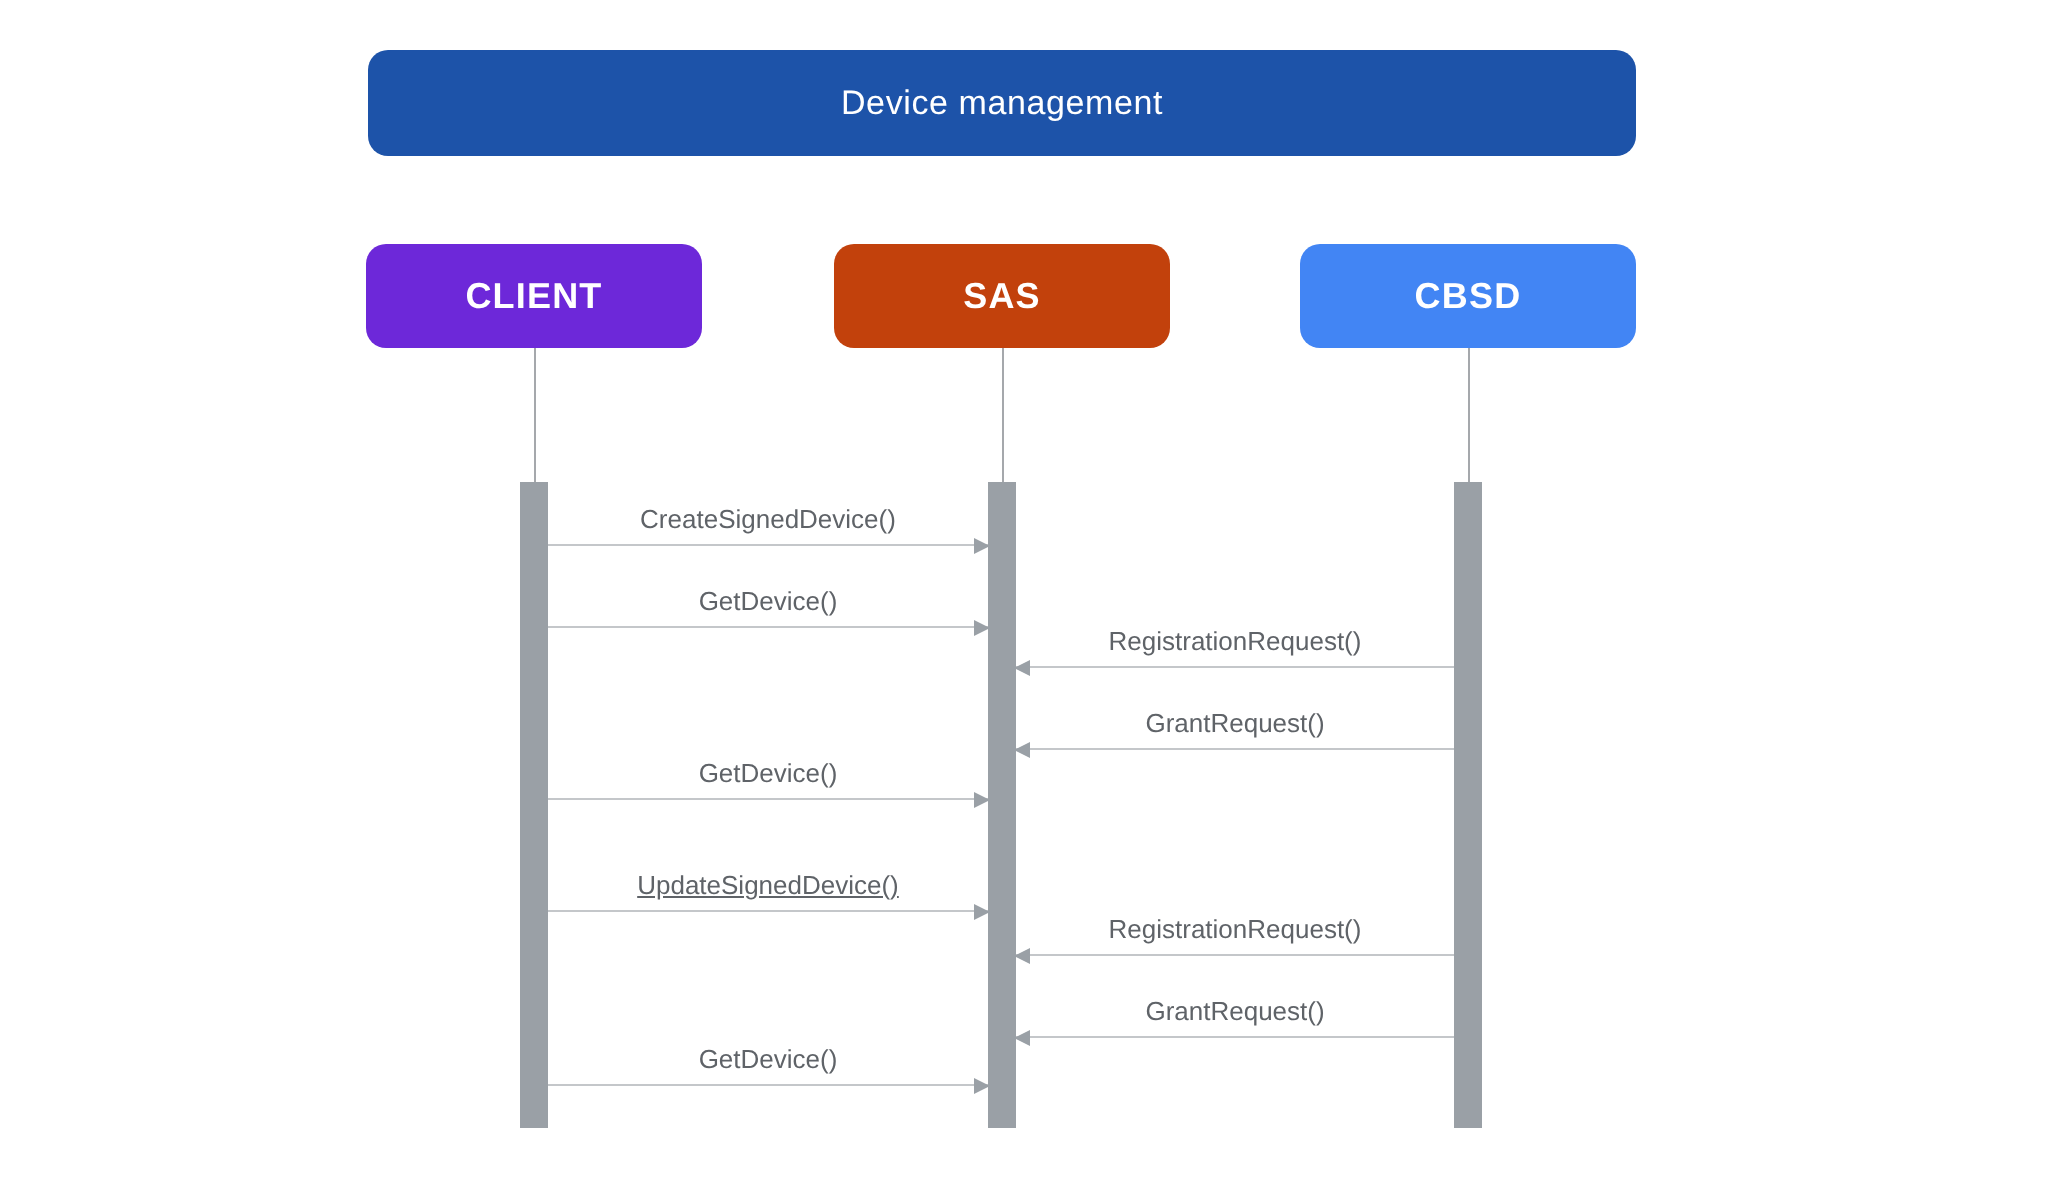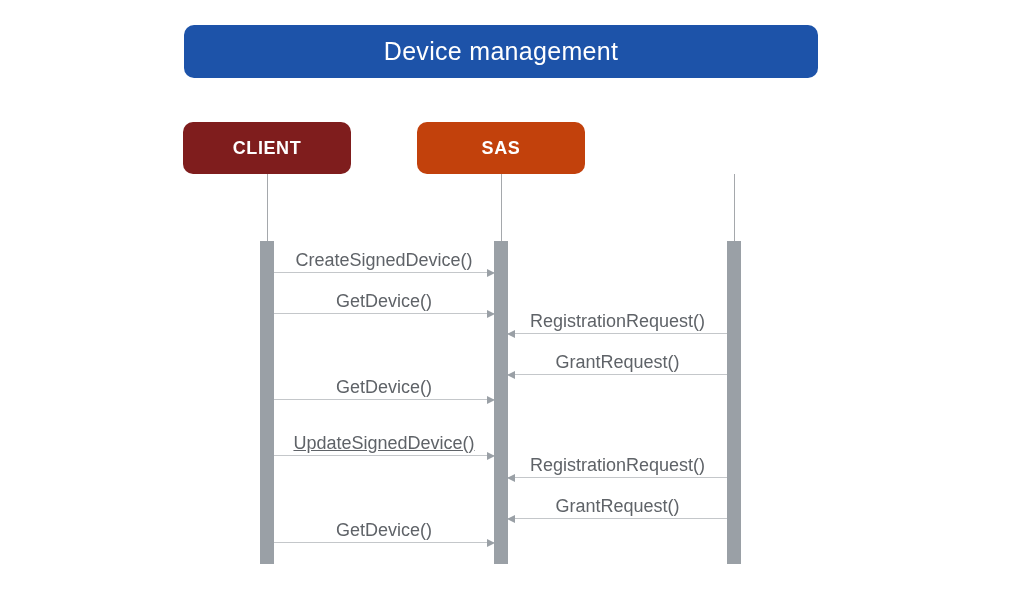--- a/index.html
+++ b/index.html
@@ -5,38 +5,38 @@
   html,body{margin:0;padding:0;background:#ffffff;}
   .canvas{
     position:relative;width:1024px;height:600px;background:#ffffff;overflow:hidden;
     font-family:"Liberation Sans", sans-serif;
   }
   .title-bar{
     position:absolute;left:184px;top:25px;width:634px;height:53px;
     border-radius:10px;display:flex;align-items:center;justify-content:center;
     background:var(--title-bg,#1d53a9);
   }
-  .title-text{color:#ffffff;font-size:25px;font-weight:400;letter-spacing:0.3px;}
+  .title-text{color:#ffffff;font-size:17px;font-weight:400;letter-spacing:0.3px;}
   .stage{position:absolute;left:0;top:0;width:1024px;height:600px;}
   .actor-box{
     position:absolute;top:122px;width:168px;height:52px;border-radius:10px;
     display:flex;align-items:center;justify-content:center;
   }
   .actor-label{color:#ffffff;font-size:18px;font-weight:700;letter-spacing:0.6px;}
   .lifeline{
     position:absolute;top:174px;height:68px;width:1px;
     background:var(--lifeline-color,#a5a8ac);
   }
   .activation-bar{
     position:absolute;top:241px;height:323px;width:14px;
     background:var(--bar-color,#9aa0a6);
   }
   .message-label{
     position:absolute;height:16px;line-height:16px;text-align:center;
-    font-size:18px;color:var(--label-color,#5f6368);white-space:nowrap;
+    font-size:13px;color:var(--label-color,#5f6368);white-space:nowrap;
   }
   .message-line{
     position:absolute;height:1px;
     background:var(--arrow-color,#c4c7ca);
   }
   .arrowhead-right{
     position:absolute;width:0;height:0;
     border-left:8px solid var(--bar-color,#9aa0a6);
     border-top:4px solid transparent;border-bottom:4px solid transparent;
   }
@@ -47,30 +47,33 @@
   }
 </style>
 </head>
 <body>
 
 <div class="canvas">
   <div class="title-bar">
     <span class="title-text">Device management</span>
   </div>
   <div class="stage">
-      <div class="actor-box" style="left: 183px; background: #7f1d1d; align-items: center;">
+      <div class="actor-box" style="left: 183px; background: #6d28d9; align-items: center;">
         <div class="actor-label">CLIENT</div>
       </div>
       <div class="lifeline" style="left: 266.5px;"></div>
       <div class="activation-bar" style="left: 260px;"></div>
       <div class="actor-box" style="left: 417px; background: #c2410c;">
         <div class="actor-label">SAS</div>
       </div>
       <div class="lifeline" style="left: 500.5px;"></div>
       <div class="activation-bar" style="left: 494px;"></div>
+      <div class="actor-box" style="left: 650px; background: rgb(66, 133, 244);">
+        <div class="actor-label">CBSD</div>
+      </div>
       <div class="lifeline" style="left: 733.5px;"></div>
       <div class="activation-bar" style="left: 727px;"></div>
       <div class="message">
         <div class="message-label" style="left: 274px; width: 220px; top: 252px;">CreateSignedDevice()</div>
         <div class="message-line" style="left: 274px; width: 220px; top: 272px;"></div>
         <div class="arrowhead-right" style="top: 268.5px; left: 487px;"></div>
       </div>
       <div class="message">
         <div class="message-label" style="left: 274px; width: 220px; top: 293px;">GetDevice()</div>
         <div class="message-line" style="left: 274px; width: 220px; top: 313px;"></div>

